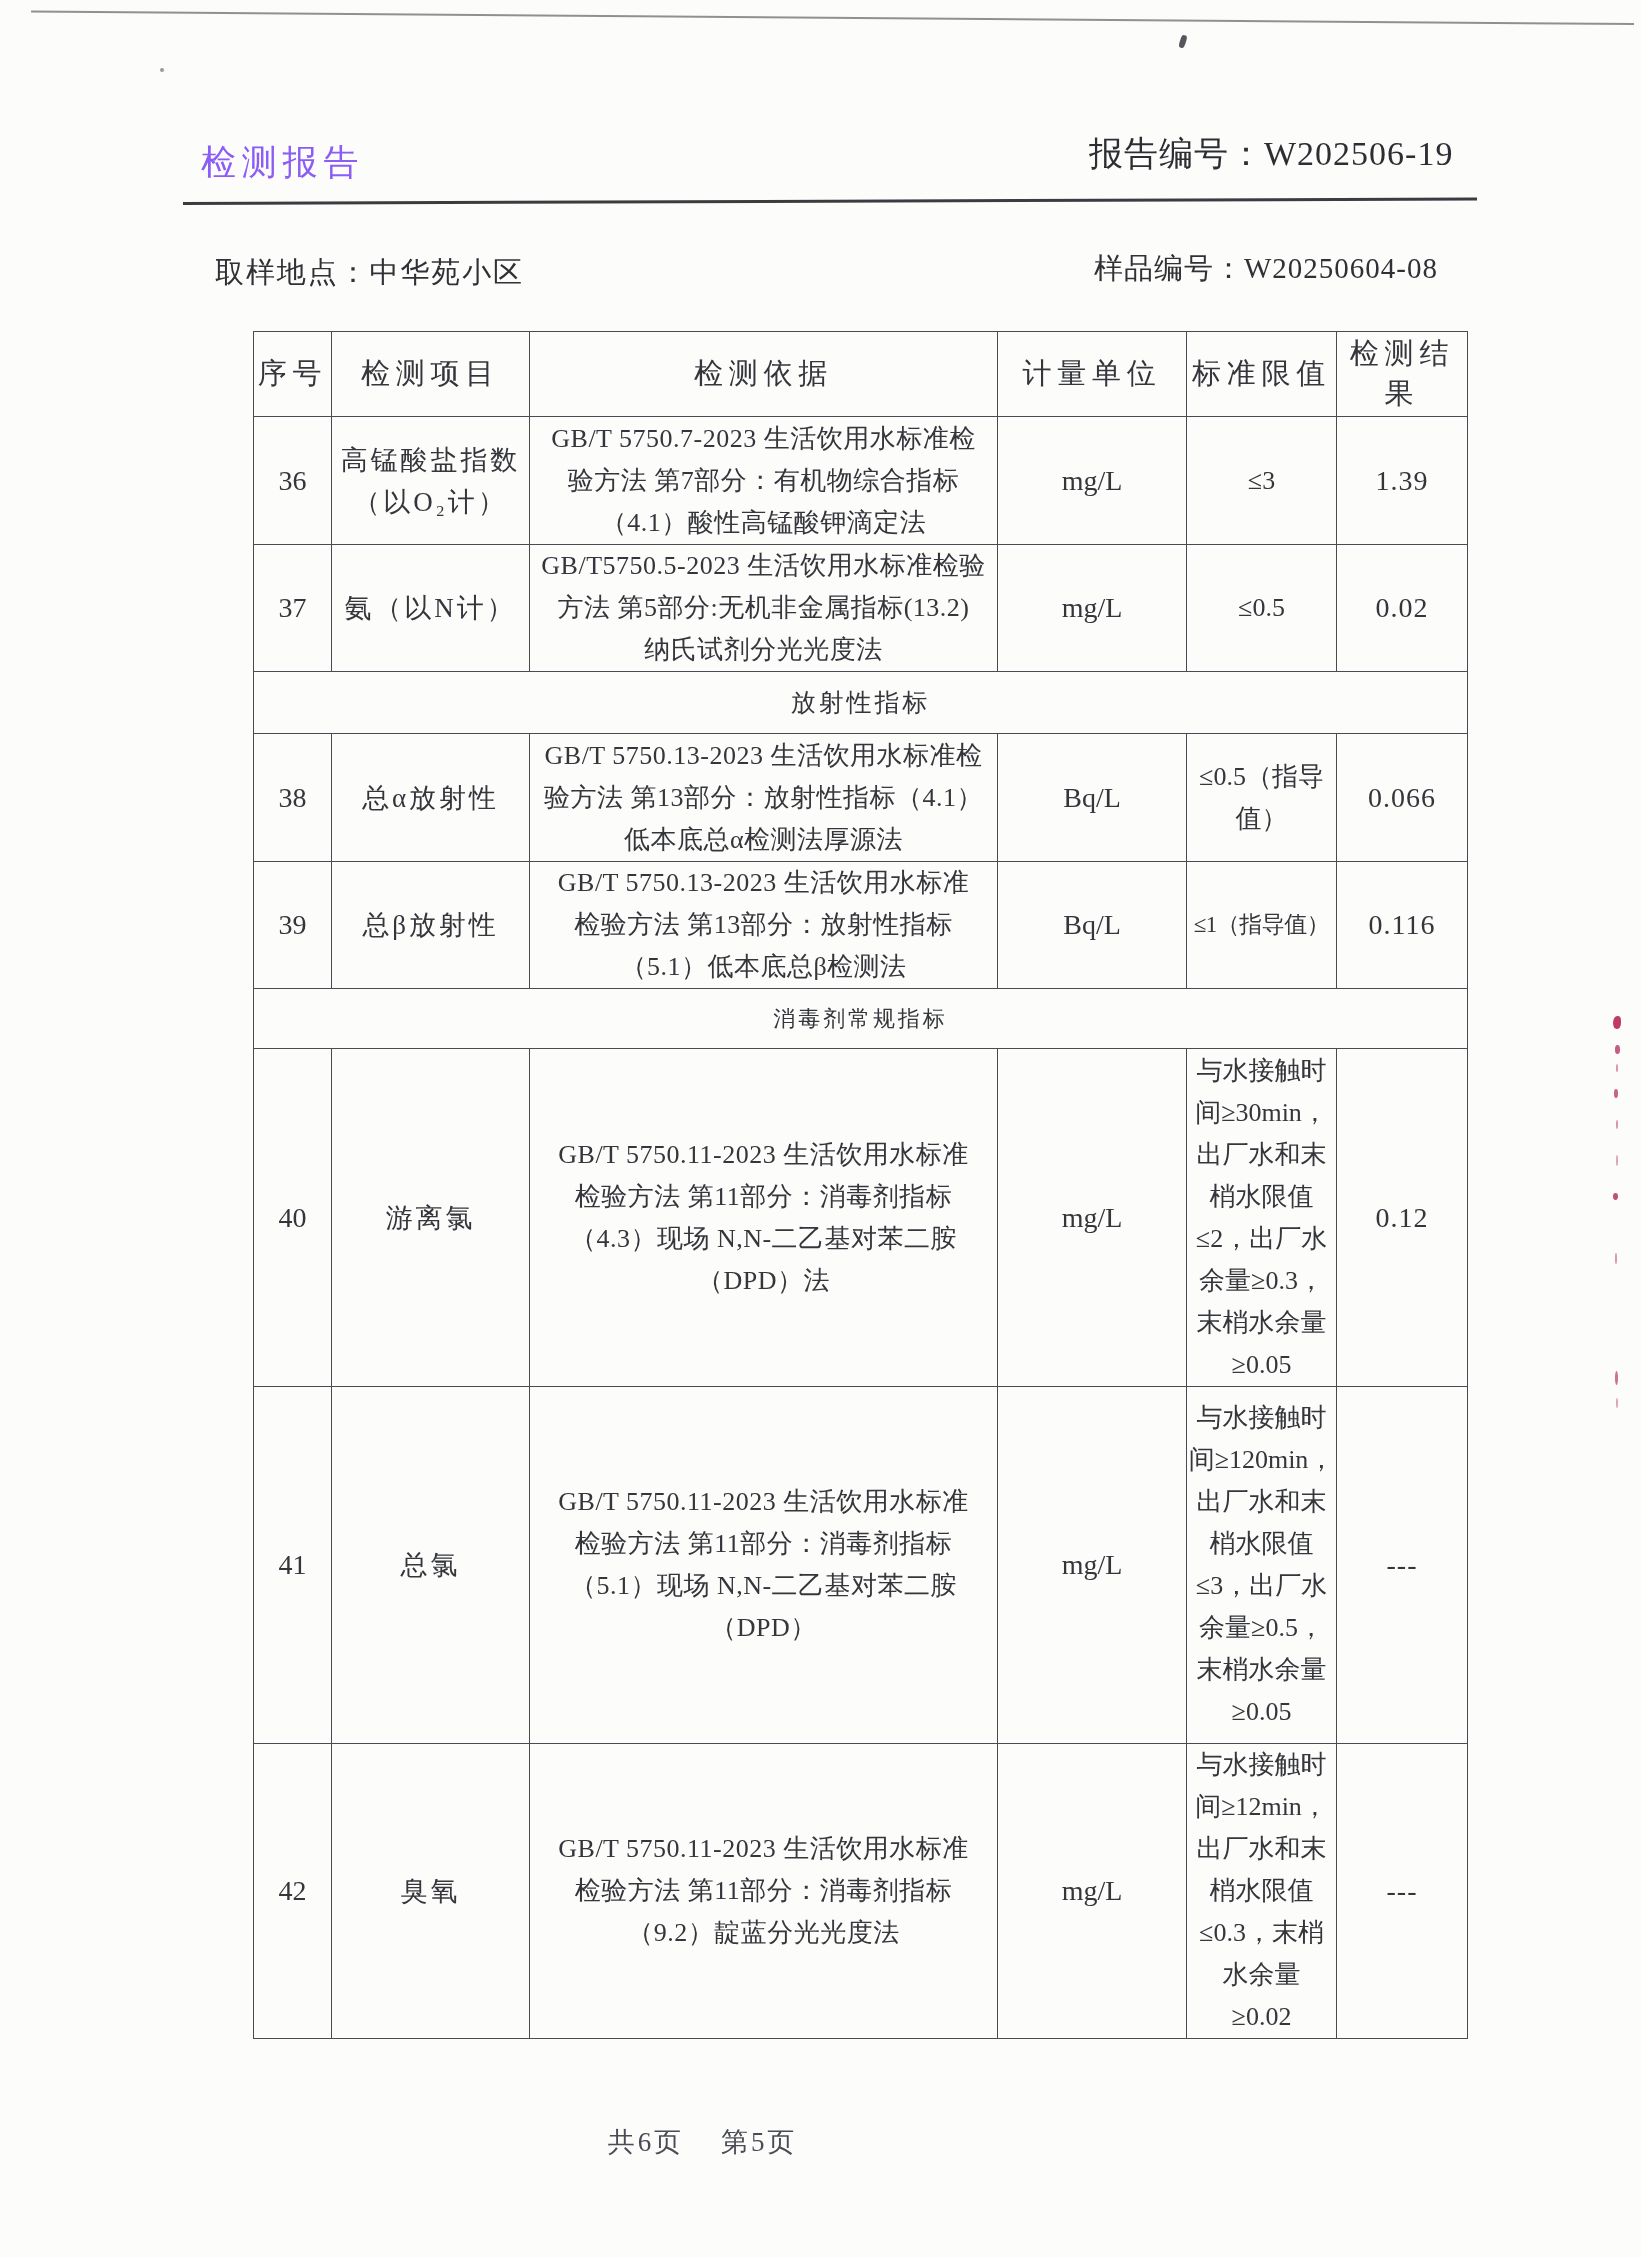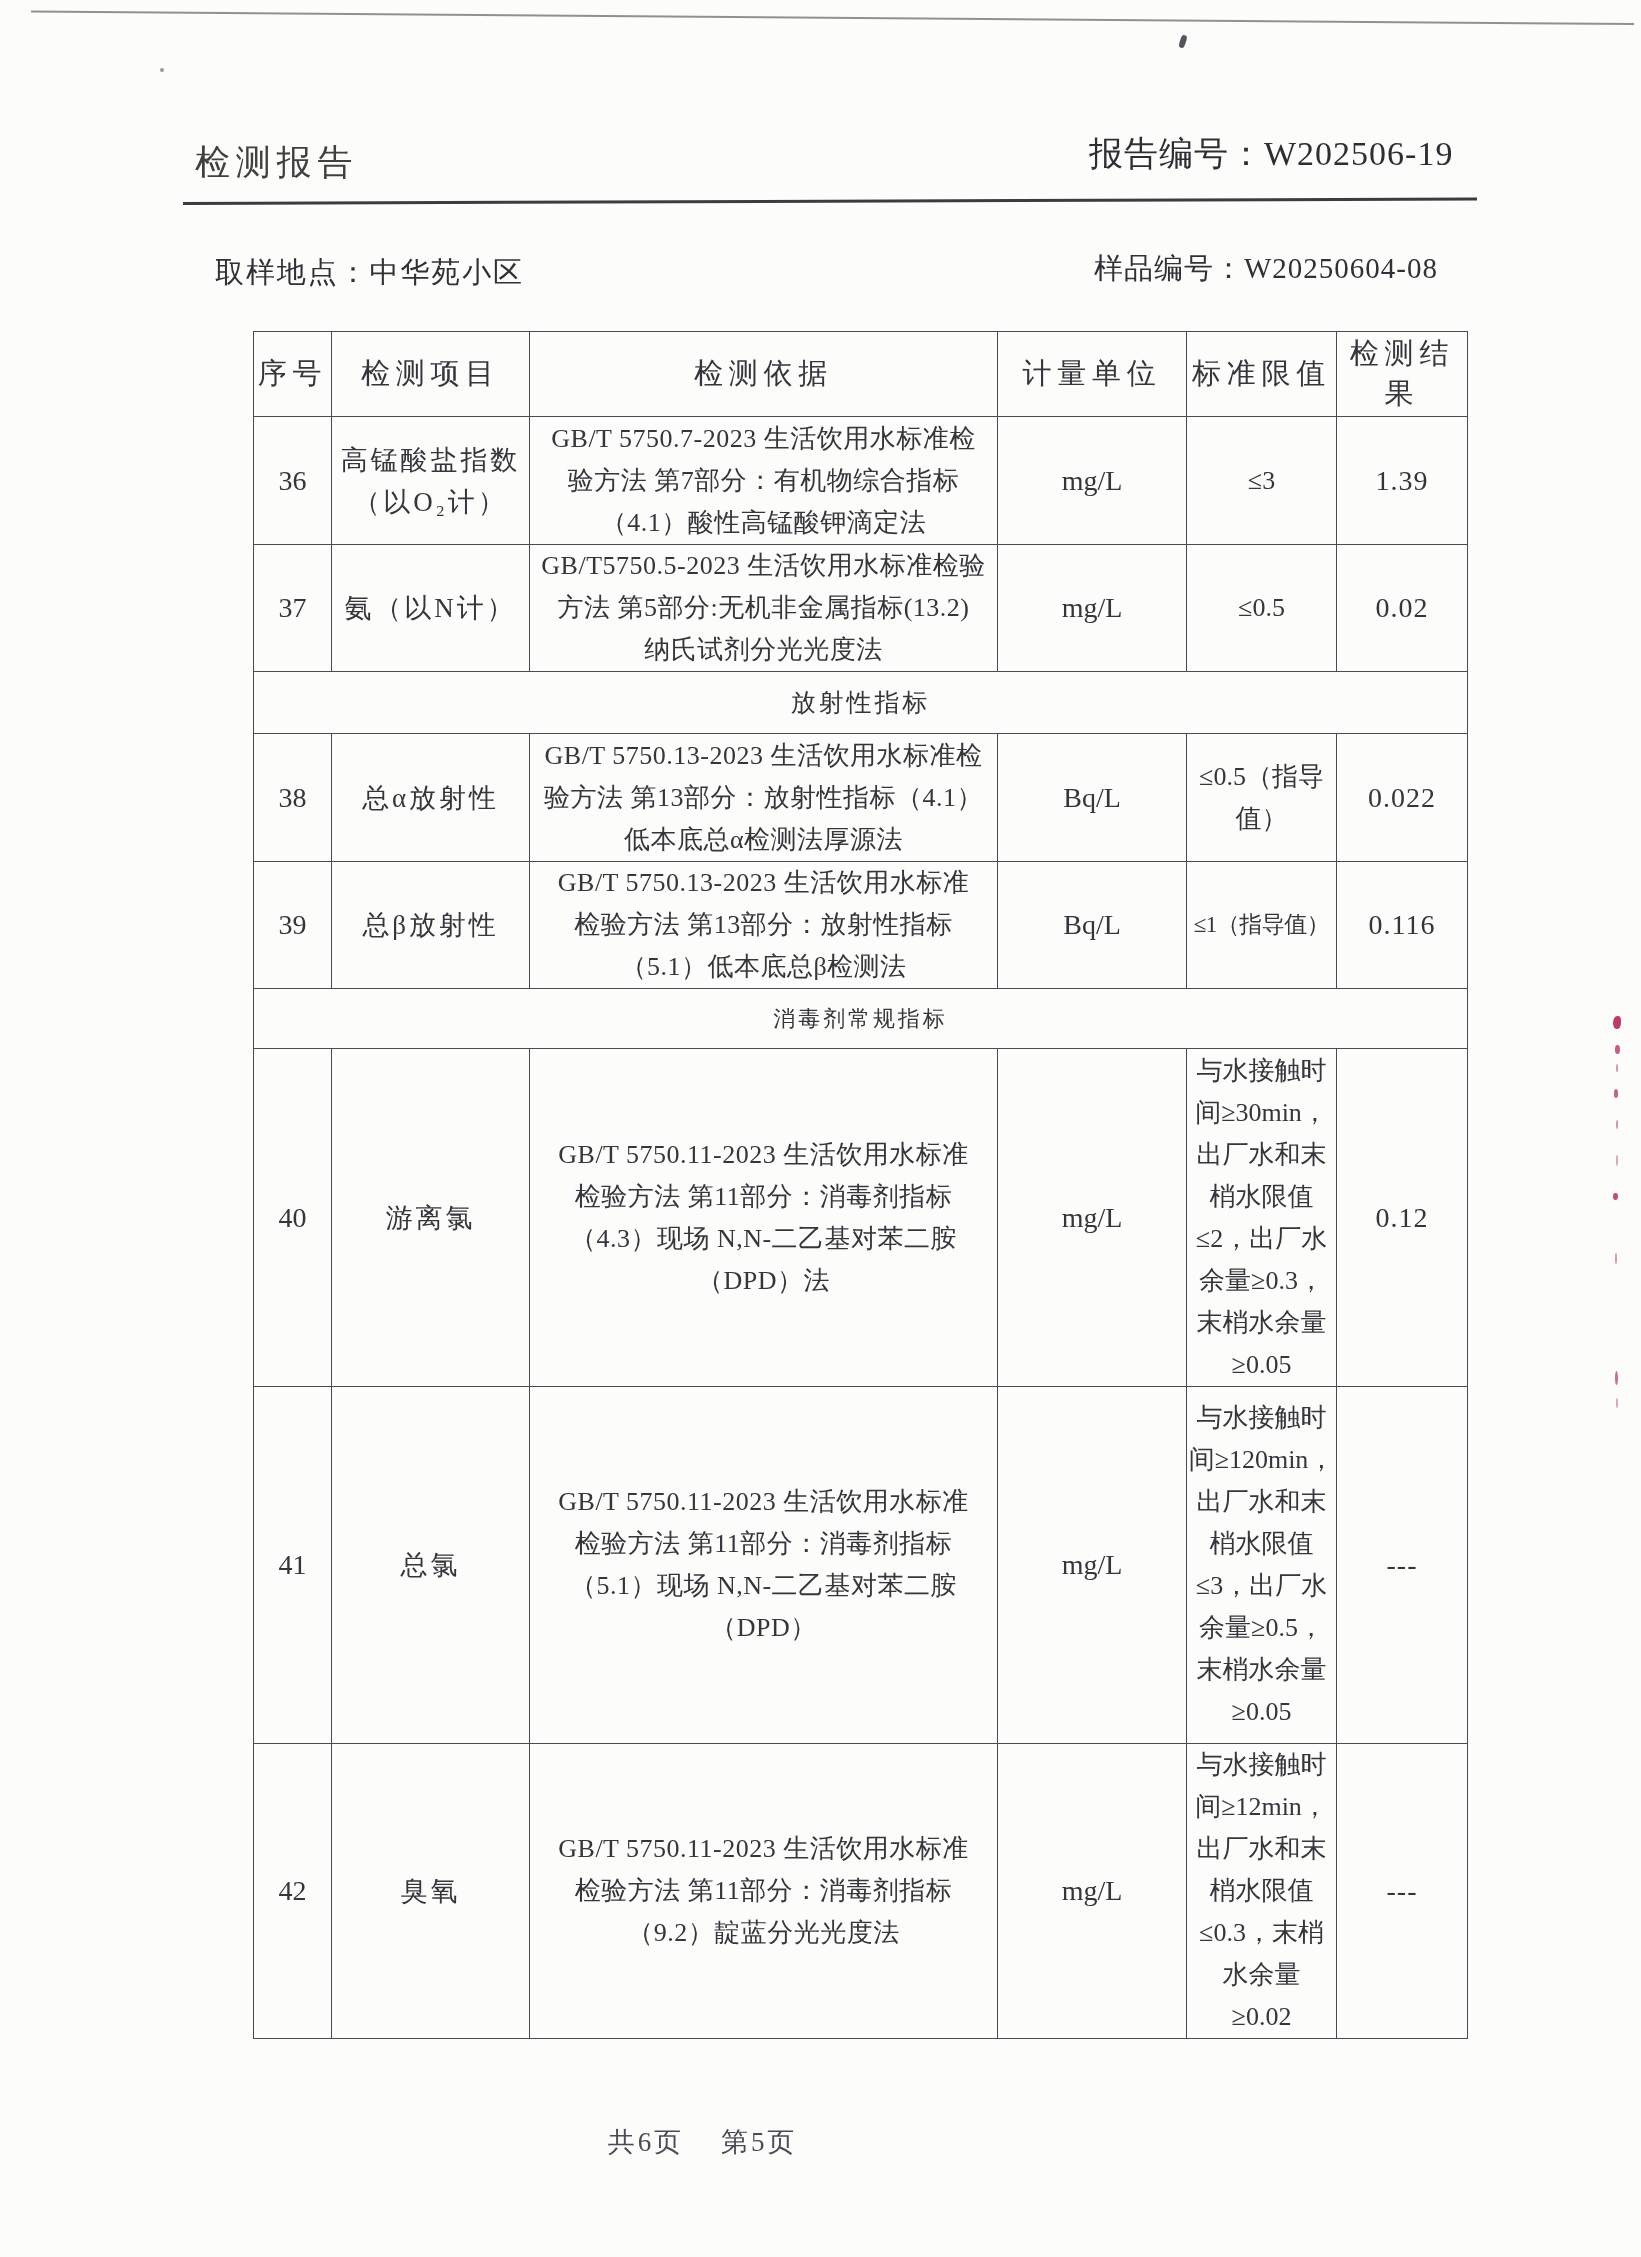--- a/index.html
+++ b/index.html
@@ -14,22 +14,22 @@
 
   
   .scan-line-top{
     position:absolute;left:31px;top:23px;width:1603px;height:1.9px;
     background:#8f9092;transform-origin:right center;transform:rotate(0.45deg);
   }
   .speck{position:absolute;border-radius:50%;}
 
   
   .doc-title{
-    position:absolute;left:195px;top:139px;
-    font-size:35px;letter-spacing:5.8px;color:#404040;
+    position:absolute;left:201px;top:139px;
+    font-size:35px;letter-spacing:5.8px;color:#8b5cf6;
   }
   .report-no{
     position:absolute;left:1089px;top:131px;
     font-size:34px;color:#2d2e33;letter-spacing:1px;white-space:nowrap;
   }
   .header-rule{
     position:absolute;left:183px;top:202px;width:1294px;height:2.9px;
     background:#3b3c40;transform-origin:left center;transform:rotate(-0.2deg);
   }
   .sampling-site{
@@ -144,21 +144,21 @@
 
     <tr style="height:128px">
       <td class="seq">38</td>
       <td class="item">总α放射性</td>
       <td class="method">GB/T 5750.13-2023 生活饮用水标准检
 验方法 第13部分：放射性指标（4.1）
 低本底总α检测法厚源法</td>
       <td class="unit">Bq/L</td>
       <td class="limit">≤0.5（指导
 值）</td>
-      <td class="result">0.022</td>
+      <td class="result">0.066</td>
     </tr>
 
     <tr style="height:116px">
       <td class="seq">39</td>
       <td class="item">总β放射性</td>
       <td class="method">GB/T 5750.13-2023 生活饮用水标准
 检验方法 第13部分：放射性指标
 （5.1）低本底总β检测法</td>
       <td class="unit">Bq/L</td>
       <td class="limit small">≤1（指导值）</td>

